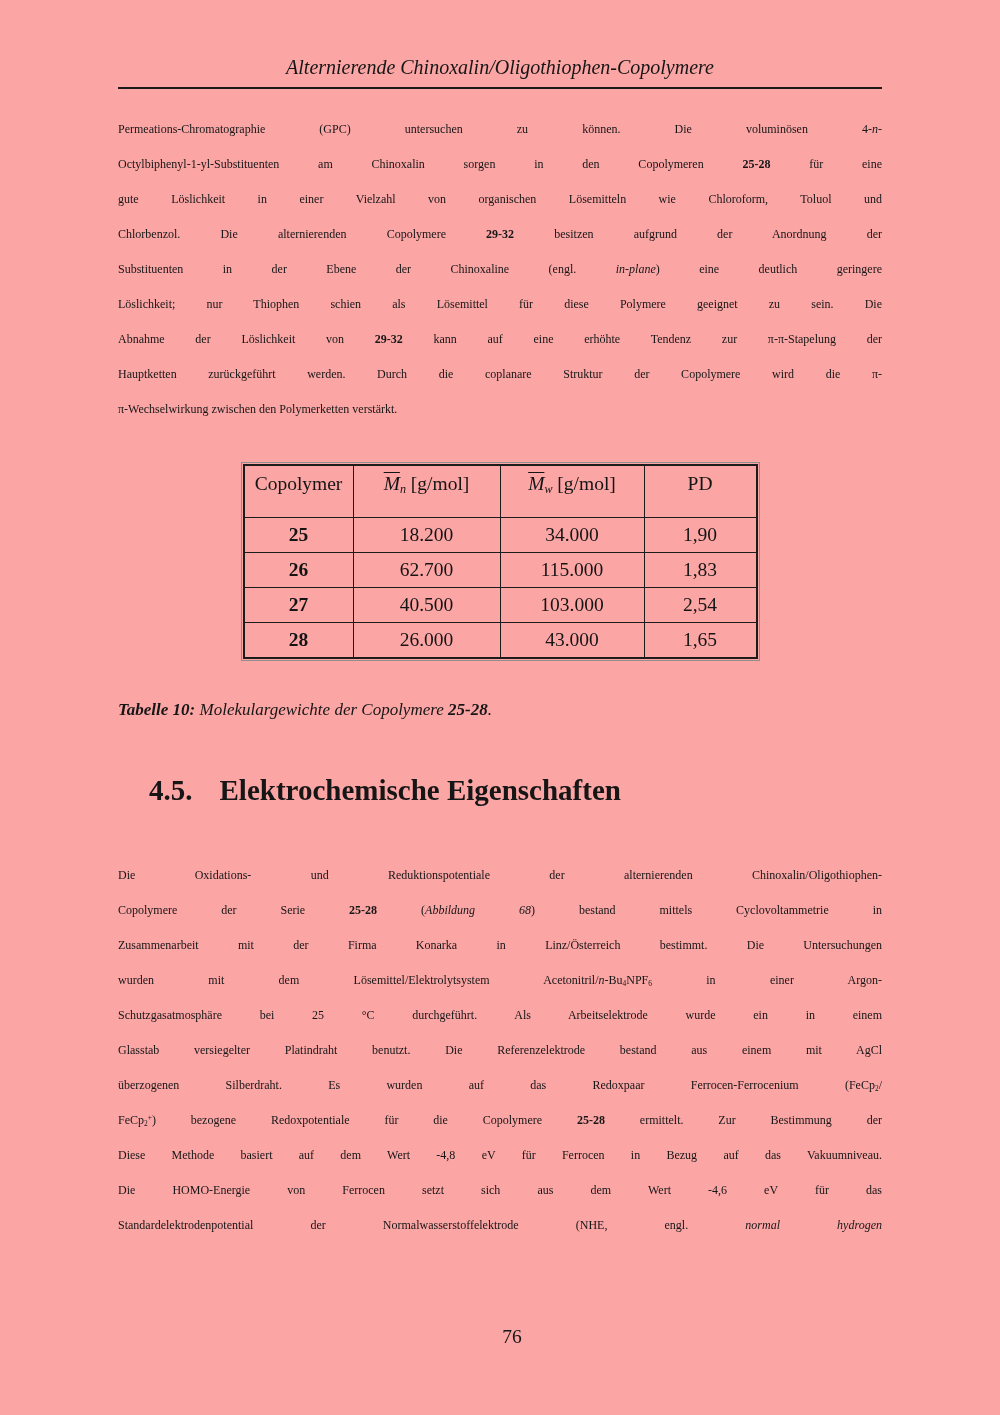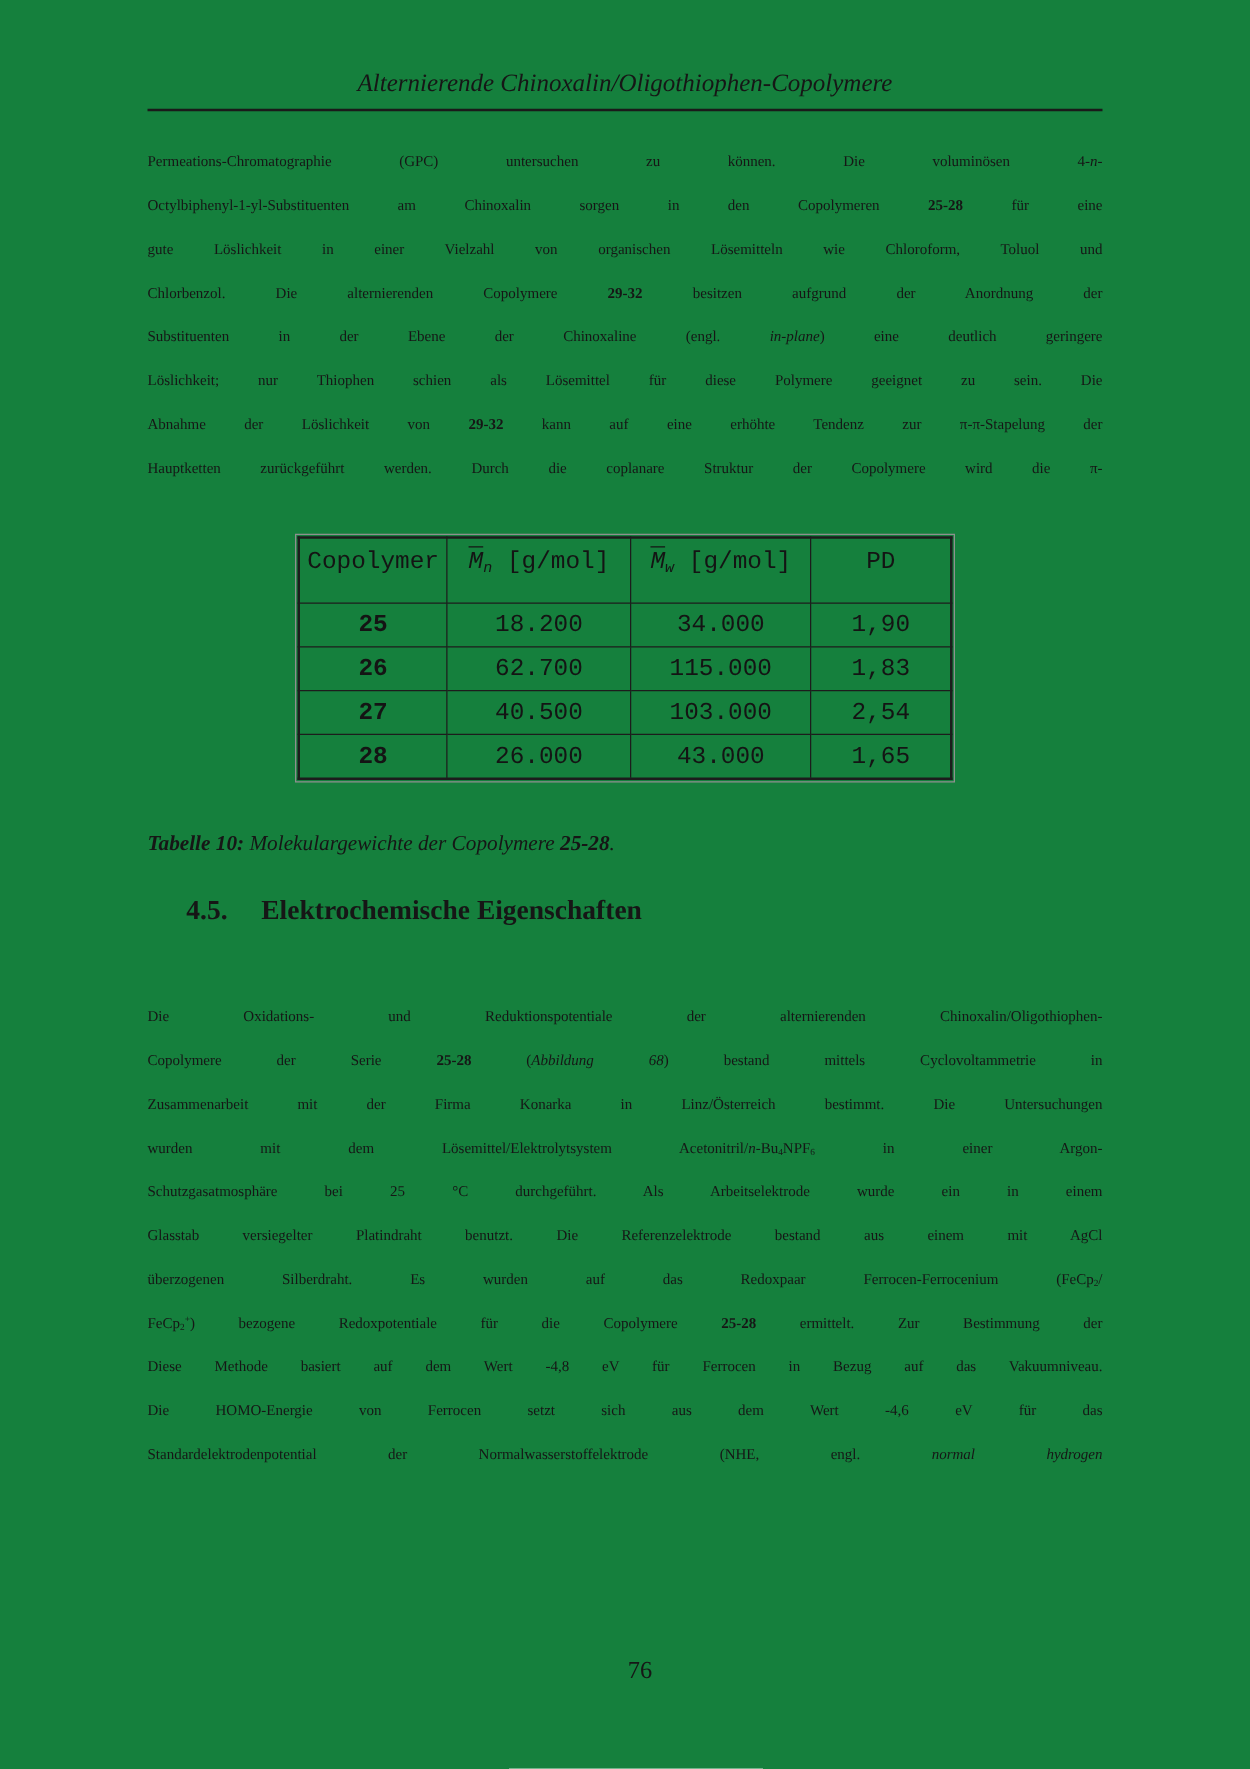--- a/index.html
+++ b/index.html
@@ -1,20 +1,20 @@
 <!DOCTYPE html>
 <html><head>
 <meta charset="utf-8">
 <style>
   html, body { margin: 0; padding: 0; background: #ffffff; }
   .page {
     position: relative;
     width: 1000px;
     height: 1415px;
-    background: #15803d;
+    background: #fca5a5;
     color: #161616;
     font-family: "Liberation Serif", "DejaVu Serif", serif;
     overflow: hidden;
     margin: 0 auto;
   }
   .content { padding: 0 118px; }
 
   
   .running-head {
     padding-top: 54px;
@@ -46,21 +46,20 @@
   sub, sup { font-size: 0.62em; line-height: 0; }
   sub { vertical-align: -0.28em; }
   sup { vertical-align: 0.6em; }
 
   
   .table-wrap {
     width: fit-content;
     margin: 35px auto 0;
     border: 1px solid #8f8f8f;
     padding: 1px;
-    font-family: Liberation Mono, monospace;
   }
   table.mw {
     border-collapse: collapse;
     border: 2px solid #1c1c1c;
     font-size: 19.5px;
     color: #141414;
   }
   table.mw th, table.mw td {
     border: 1px solid #1c1c1c;
     text-align: center;
@@ -80,23 +79,23 @@
 
   
   .caption {
     margin-top: 37px;
     font-size: 17px;
     line-height: 24px;
   }
 
   
   .section-heading {
-    margin-top: 27px;
+    margin-top: 54px;
     padding-left: 31px;
-    font-size: 22px;
+    font-size: 29px;
     font-weight: bold;
     line-height: 28px;
   }
   .section-heading .num { margin-right: 27px; }
 
   
   .page-number {
     position: absolute;
     top: 1326px;
     left: 0;
@@ -117,20 +116,21 @@
 
     <div class="para para-1">
         <div class="jline"><span>Permeations-Chromatographie (GPC) untersuchen zu können. Die voluminösen 4-</span><span class="i">n</span><span>-</span></div>
         <div class="jline"><span>Octylbiphenyl-1-yl-Substituenten am Chinoxalin sorgen in den Copolymeren </span><span class="b">25-28</span><span> für eine</span></div>
         <div class="jline"><span>gute Löslichkeit in einer Vielzahl von organischen Lösemitteln wie Chloroform, Toluol und</span></div>
         <div class="jline"><span>Chlorbenzol. Die alternierenden Copolymere </span><span class="b">29-32</span><span> besitzen aufgrund der Anordnung der</span></div>
         <div class="jline"><span>Substituenten in der Ebene der Chinoxaline (engl. </span><span class="i">in-plane</span><span>) eine deutlich geringere</span></div>
         <div class="jline"><span>Löslichkeit; nur Thiophen schien als Lösemittel für diese Polymere geeignet zu sein. Die</span></div>
         <div class="jline"><span>Abnahme der Löslichkeit von </span><span class="b">29-32</span><span> kann auf eine erhöhte Tendenz zur π-π-Stapelung der</span></div>
         <div class="jline"><span>Hauptketten zurückgeführt werden. Durch die coplanare Struktur der Copolymere wird die π-</span></div>
+        <div class="jline noj"><span>π-Wechselwirkung zwischen den Polymerketten verstärkt.</span></div>
       </div>
 
     <div class="table-wrap">
       <table class="mw">
         <thead>
           <tr>
             <th class="c1"><span>Copolymer</span></th>
             <th class="c2"><span class="i ov">M</span><sub class="i">n</sub><span> [g/mol]</span></th>
             <th class="c3"><span class="i ov">M</span><sub class="i">w</sub><span> [g/mol]</span></th>
             <th class="c4"><span>PD</span></th>

